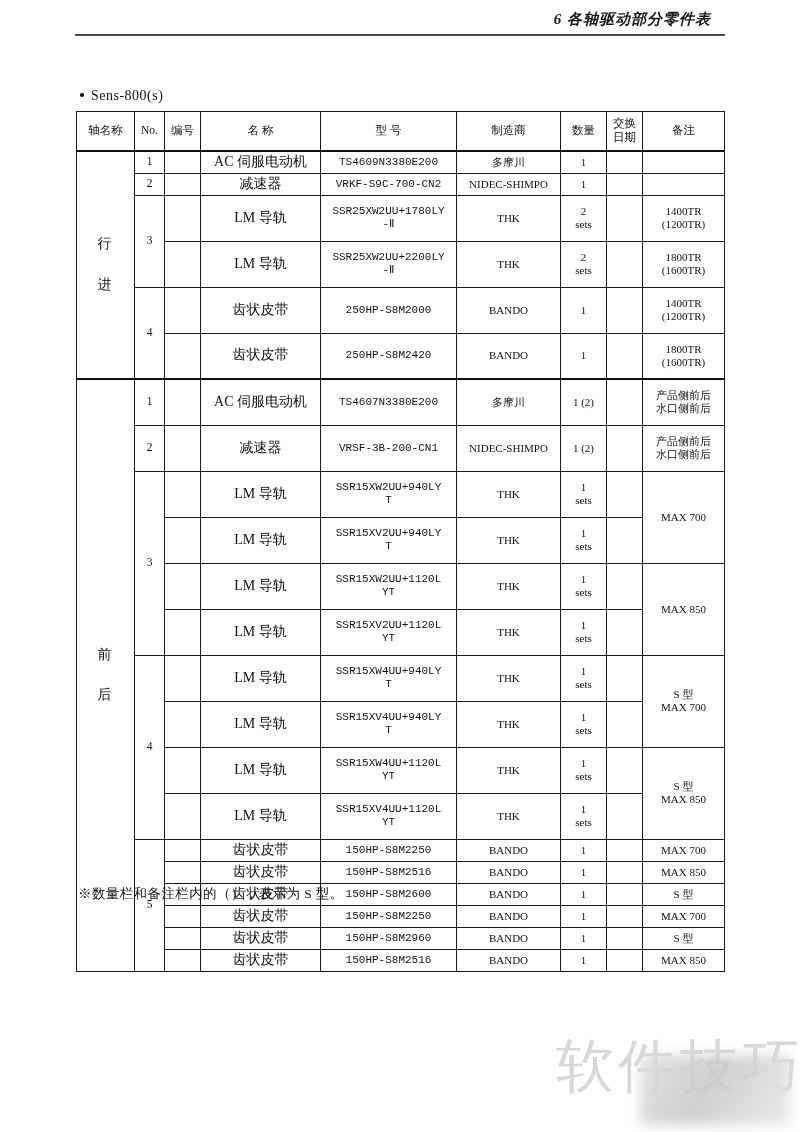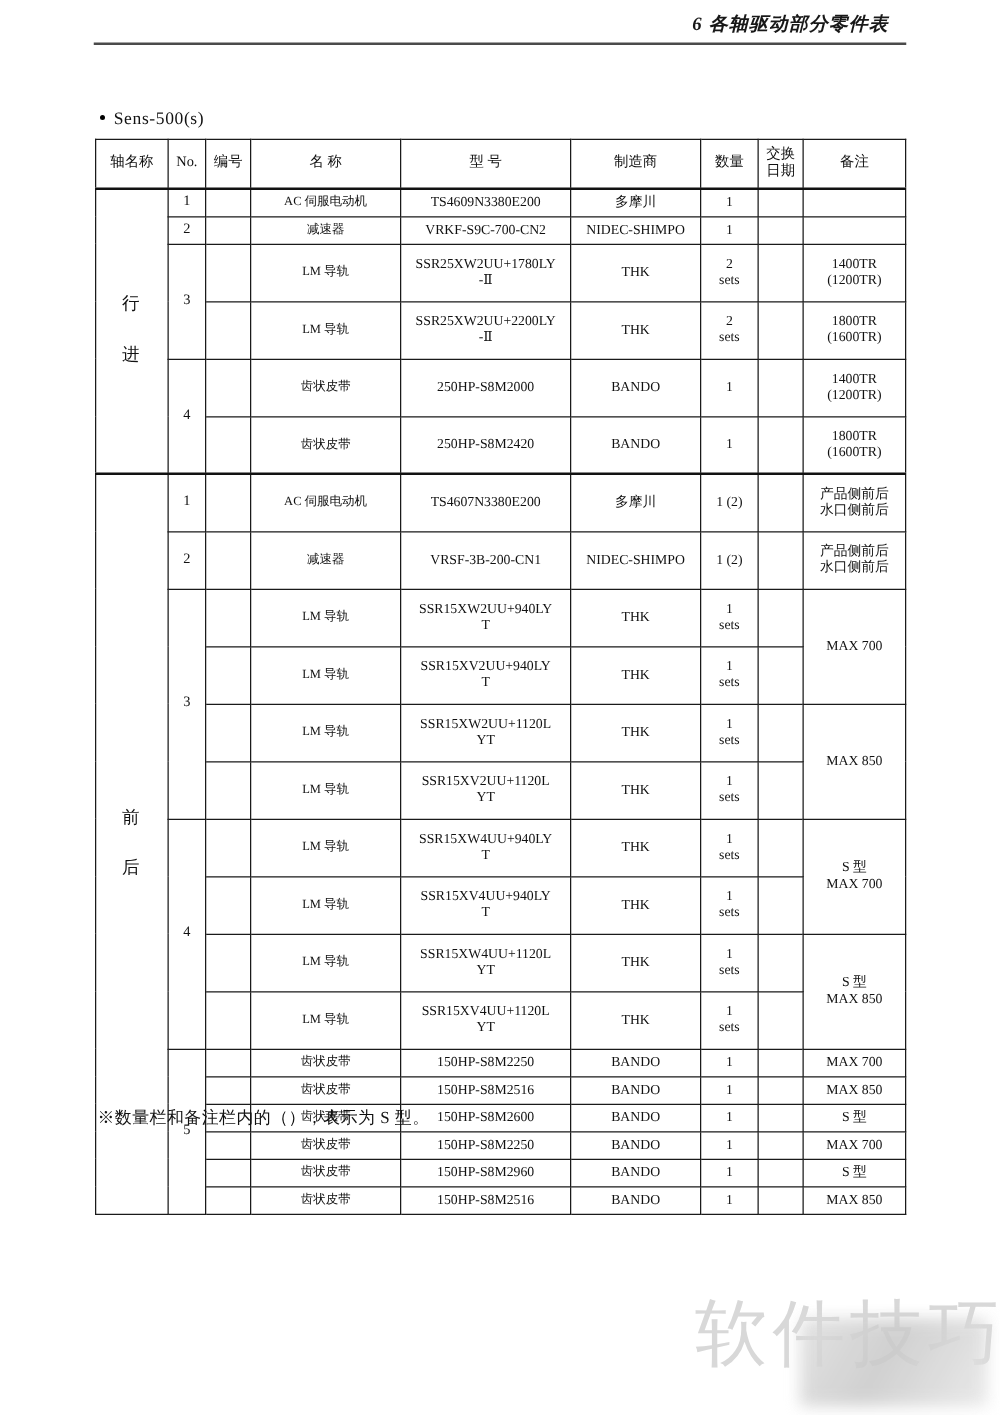--- a/index.html
+++ b/index.html
@@ -105,23 +105,23 @@
     letter-spacing: 2px;
   }
   .axis-vert {
     display: inline-block;
     line-height: 2.9;
     font-size: 14px;
   }
   td.name-cell {
     text-align: left;
     padding-left: 10px;
-    font-size: 10px;
-  }
-  td.model-cell { font-size: 11px; }
+    font-size: 14px;
+  }
+  td.model-cell { font-size: 11px; font-family: Liberation Mono, monospace; }
   td.remark-cell {
     text-align: left;
     padding-left: 7px;
     font-size: 11px;
     line-height: 1.25;
   }
   td.qty-cell { font-size: 11px; line-height: 1.2; }
   td.no-cell  { font-size: 11.5px; }
   .thick-top { border-top: 2px solid #111 !important; }
   .two-line { white-space: pre-line; }
@@ -175,21 +175,21 @@
 <body>
 
 <div class="page">
 
   <div class="doc-header">
     <div class="title">6 各轴驱动部分零件表</div>
     <div class="rule"></div>
   </div>
 
   <div class="section-label">
-    <span class="dot"></span><span>Sens-500(s)</span>
+    <span class="dot"></span><span>Sens-800(s)</span>
   </div>
 
   <div class="table-wrap">
     <table class="parts">
       <colgroup>
         <col class="c-axis">
           <col class="c-no">
           <col class="c-code">
           <col class="c-name">
         <col class="c-model">

